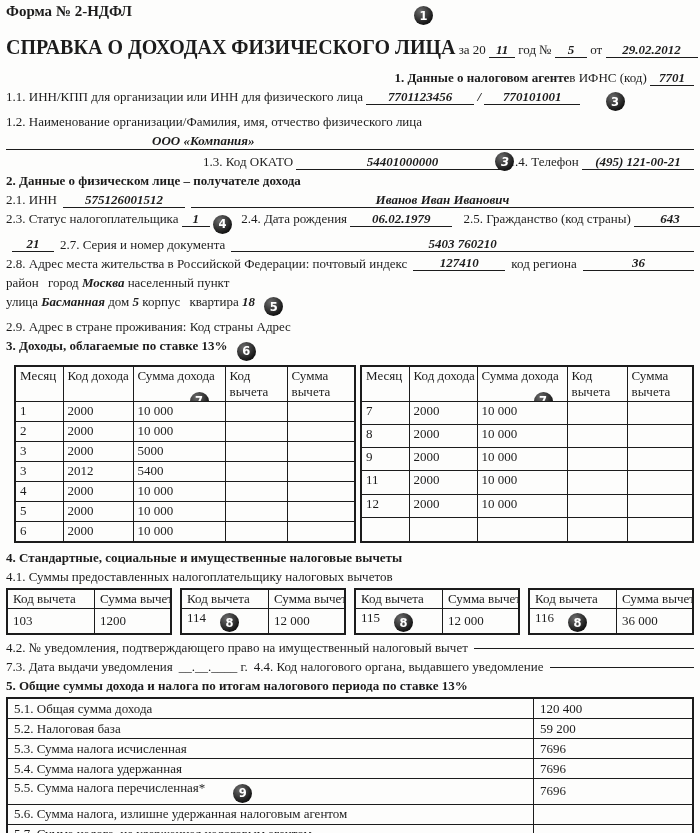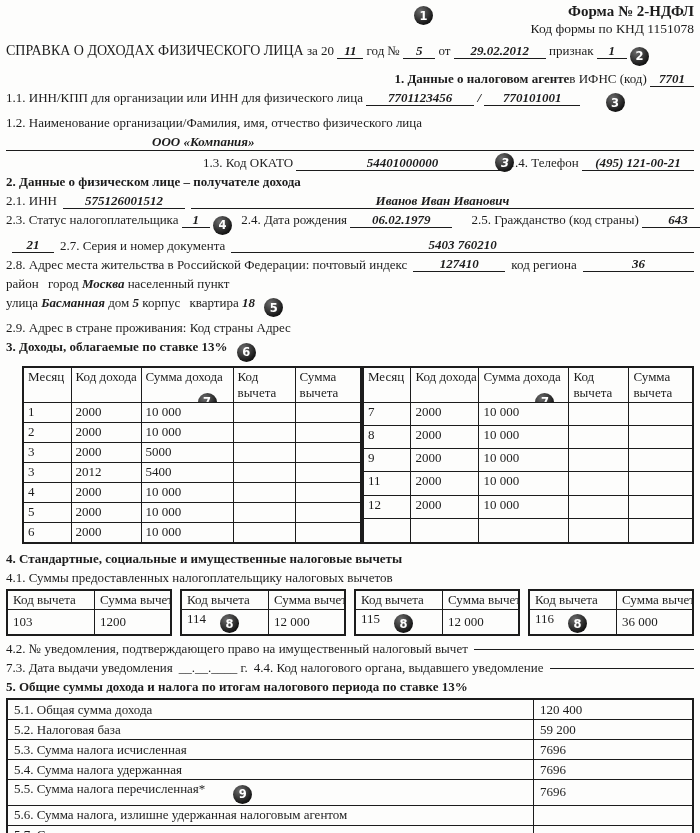--- a/index.html
+++ b/index.html
@@ -9,40 +9,40 @@
     font-family:"Liberation Serif","DejaVu Serif",serif;
     font-size:13px;color:var(--ink,#1c1c1c);background:var(--paper,#fdfdfc);
   }
   .b{font-weight:bold}
   .v{font-weight:bold;font-style:italic}
   .ln{margin:0 0 3px 0;line-height:16px;white-space:nowrap}
   .split{display:flex;justify-content:flex-end;align-items:baseline}
   .flexln{display:flex;align-items:center}
   .u{display:inline-block;border-bottom:1.3px solid var(--ink,#1c1c1c);text-align:center;line-height:14px}
   .grow{flex:1 1 auto;border-bottom:1.3px solid var(--ink,#1c1c1c);text-align:center;line-height:14px}
-  .ml{margin-left:6px}.ml2{margin-left:16px}
-  .topright{text-align:right;line-height:17px;margin-bottom:6px}
+  .ml{margin-left:6px}.ml2{margin-left:8px}
+  .topright{text-align:left;line-height:17px;margin-bottom:16px}
   .formname{font-size:15px;font-weight:bold}
   .formcode{font-size:13.5px}
   .titleln{font-size:13px;margin:2px 0 5px 0;white-space:nowrap}
-  .titleln .cap{font-size:14px;font-weight:normal}
+  .titleln .cap{font-size:20px;font-weight:bold}
   .badge{
     display:inline-flex;align-items:center;justify-content:center;
     width:19px;height:19px;border-radius:50%;
     background:radial-gradient(circle at 35% 28%, #6b6b6b, var(--badge,#141414) 72%);
     color:#fff;font-family:"DejaVu Sans","Liberation Sans",sans-serif;
     font-size:11.5px;font-weight:bold;vertical-align:-5px;flex:0 0 auto;
   }
   .badge:empty{display:none}
   .b1{position:absolute;left:414px;top:6px}
   .orgline{border-bottom:1.3px solid var(--ink,#1c1c1c);padding-left:146px;line-height:16px;margin-bottom:4px}
   .okato{width:212px;position:relative}
   .okato .badge{position:absolute;right:-6px;top:-3px}
   
-  .tblrow{display:flex;justify-content:space-between;margin:4px 0 7px 16px}
+  .tblrow{display:flex;justify-content:space-between;margin:4px 0 7px 8px}
   table{border-collapse:collapse}
   .inc{border:2px solid var(--ink,#1c1c1c);table-layout:fixed}
   .inc th,.inc td{border:1px solid var(--ink,#1c1c1c);padding:1px 4px;text-align:left;font-weight:normal;vertical-align:top;overflow:hidden}
   .inc th{height:30px}
   .inc td{height:17px}
   .inc .nw{white-space:nowrap}
   .thsum{position:relative}
   .b7{position:absolute;left:56px;bottom:-10px;z-index:2}
   
   .dedrow{display:flex;justify-content:space-between;margin:3px 0 5px 0}
@@ -56,21 +56,20 @@
 </style>
 </head>
 <body>
 
 <div class="page" style="--ink: #1c1c1c; --paper: #fdfdfc; --badge: #141414;">
 
   <span class="badge b1">1</span>
 
   <div class="topright">
     <div class="formname">Форма № 2-НДФЛ</div>
-    <div class="formcode">Код формы по КНД 1151078</div>
   </div>
 
   <div class="titleln">
     <span class="cap">СПРАВКА О ДОХОДАХ ФИЗИЧЕСКОГО ЛИЦА</span>
     <span>за 20</span>
     <span class="v u" style="width:26px">11</span>
     <span>год №</span>
     <span class="v u" style="width:32px">5</span>
     <span>от</span>
     <span class="v u" style="width:92px">29.02.2012</span>

